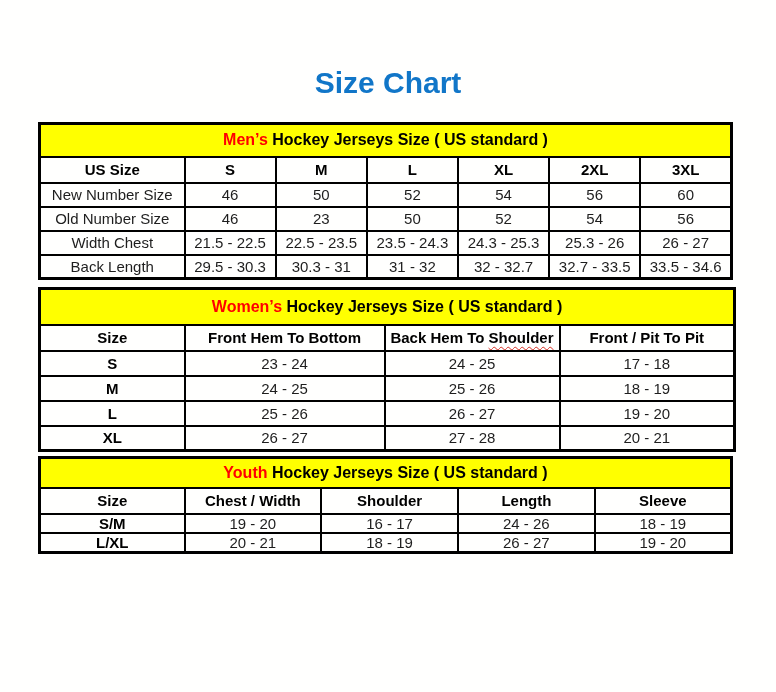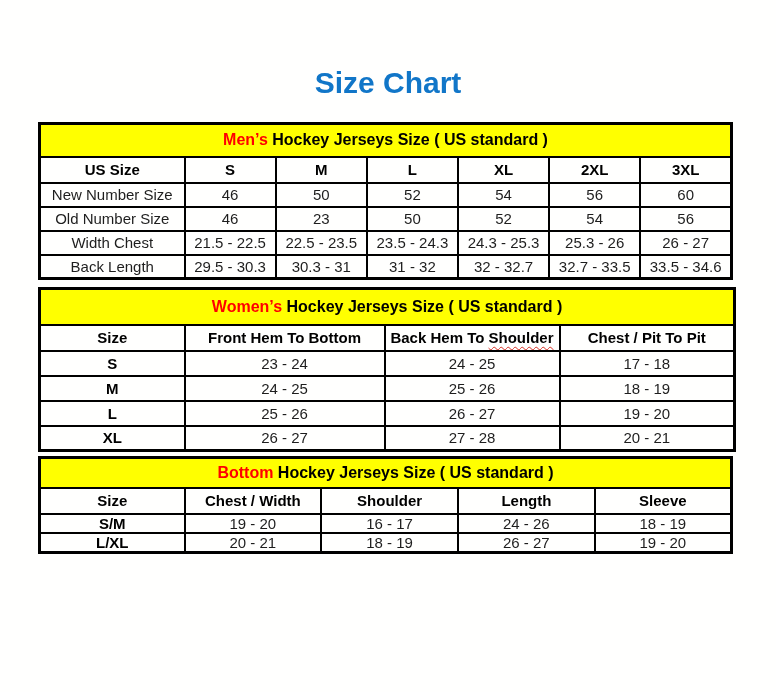--- a/index.html
+++ b/index.html
@@ -135,21 +135,21 @@
           <col style="width: 175px;">
         </colgroup>
         <tbody>
           <tr class="caption-row">
             <td colspan="4"><span style="color: rgb(255, 0, 0);">Women’s</span><span> Hockey Jerseys Size ( US standard )</span></td>
           </tr>
           <tr>
             <th>Size</th>
             <th>Front Hem To Bottom</th>
             <th>Back Hem To <span class="squiggle">Shoulder</span></th>
-            <th>Chest / Pit To Pit</th>
+            <th>Front / Pit To Pit</th>
           </tr>
           <tr>
             <td class="row-label">S</td>
             <td>23 - 24</td>
             <td>24 - 25</td>
             <td>17 - 18</td>
           </tr>
           <tr>
             <td class="row-label">M</td>
             <td>24 - 25</td>
@@ -173,21 +173,21 @@
     <table class="size-table t-youth">
         <colgroup>
           <col style="width: 145px;">
           <col>
           <col>
           <col>
           <col>
         </colgroup>
         <tbody>
           <tr class="caption-row">
-            <td colspan="5"><span style="color: rgb(255, 0, 0);">Bottom</span><span> Hockey Jerseys Size ( US standard )</span></td>
+            <td colspan="5"><span style="color: rgb(255, 0, 0);">Youth</span><span> Hockey Jerseys Size ( US standard )</span></td>
           </tr>
           <tr>
             <th>Size</th>
             <th>Chest / Width</th>
             <th>Shoulder</th>
             <th>Length</th>
             <th>Sleeve</th>
           </tr>
           <tr>
             <td class="row-label">S/M</td>

